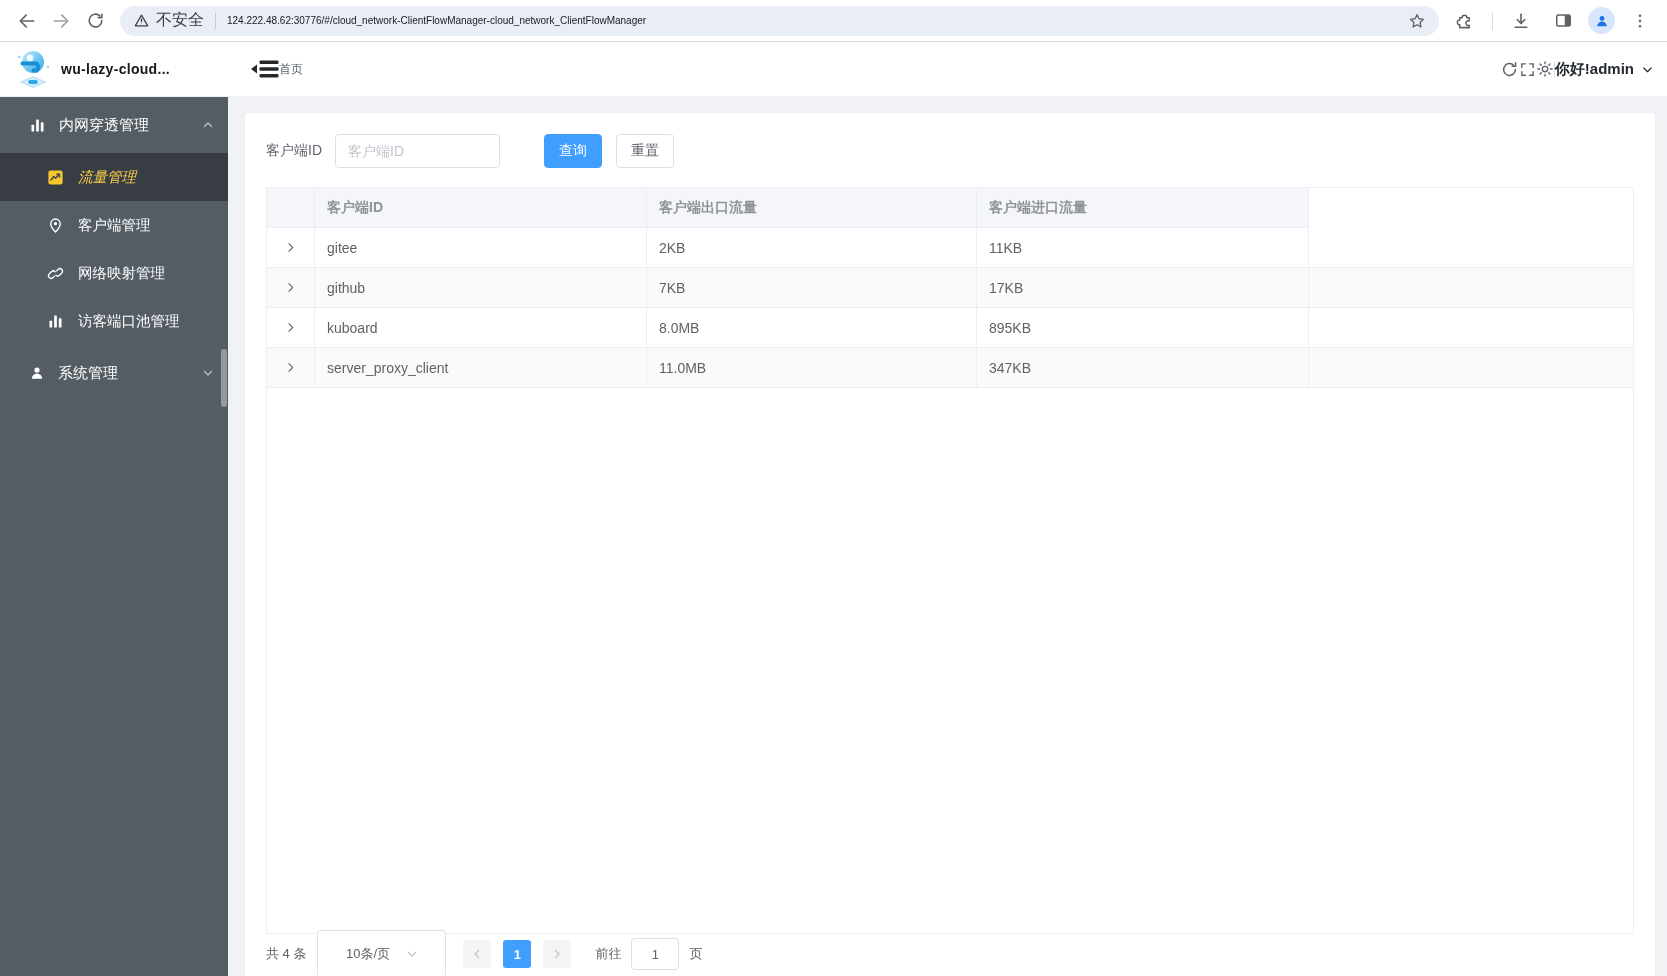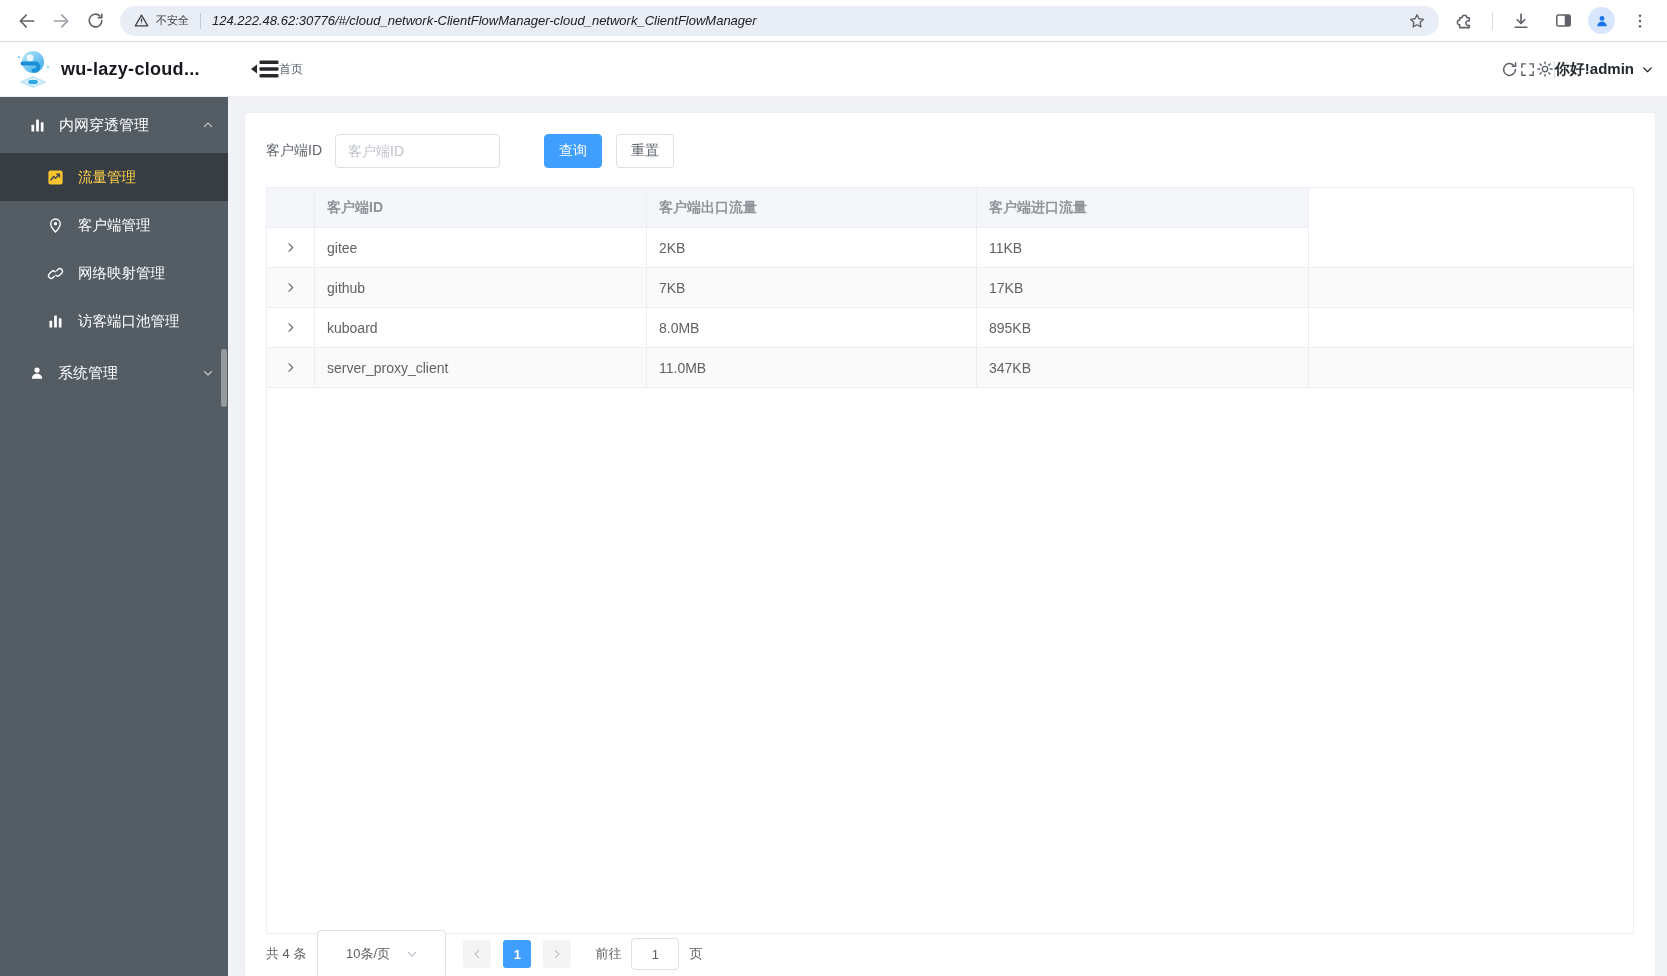--- a/index.html
+++ b/index.html
@@ -8,51 +8,51 @@
   svg { display:block; }
 
   
   #chrome { position:absolute; top:0; left:0; width:100%; height:42px; background:#fff;
             border-bottom:1px solid #d8dade; display:flex; align-items:center; padding:0 10px; }
   .chrome-btn { width:34px; height:34px; border-radius:17px; display:flex; align-items:center;
                 justify-content:center; color:#5f6368; flex:none; }
   .chrome-btn.dim { color:#9aa0a6; }
   .omnibox { flex:1; min-width:0; height:30px; background:#e9edf5; border-radius:15px; margin:0 8px;
              display:flex; align-items:center; padding:0 8px 0 14px; }
-  .omni-chip { display:flex; align-items:center; gap:7px; color:#3c4043; font-size:11px; flex:none; }
+  .omni-chip { display:flex; align-items:center; gap:7px; color:#3c4043; font-size:16px; flex:none; }
   .omni-sep { width:1px; height:16px; background:#c4cad4; margin:0 11px; flex:none; }
-  .omni-url { flex:1; min-width:0; font-size:13px; color:#202124; white-space:nowrap; overflow:hidden;font-style:italic; }
+  .omni-url { flex:1; min-width:0; font-size:10px; color:#202124; white-space:nowrap; overflow:hidden; }
   .omni-star { width:28px; height:28px; display:flex; align-items:center; justify-content:center;
                color:#5f6368; flex:none; }
   .chrome-right { display:flex; align-items:center; gap:8px; flex:none; }
   .chrome-vsep { width:1px; height:18px; background:#dadce0; margin:0 3px; }
   .avatar-chip { width:27px; height:27px; border-radius:50%; background:#d7e6fd; display:flex;
                  align-items:center; justify-content:center; color:#1a73e8; }
 
   
   #appbar { position:absolute; top:42px; left:0; width:100%; height:55px; background:#fff;
             border-bottom:1px solid #f0f0f0; display:flex; align-items:center; }
   .logo-wrap { width:228px; flex:none; display:flex; align-items:center; padding-left:15px; gap:10px; }
-  .app-title { font-size:18px; font-weight:700; color:#15181c; letter-spacing:.3px; white-space:nowrap; }
+  .app-title { font-size:14px; font-weight:700; color:#15181c; letter-spacing:.3px; white-space:nowrap; }
   .fold-btn { margin-left:22px; color:#26282c; flex:none; }
   .breadcrumb { font-size:12px; color:#576069; }
   .appbar-right { margin-left:auto; display:flex; align-items:center; padding-right:13px; }
   .tool-ic { color:#5c6268; }
   .appbar-vsep { width:1px; height:17px; background:#e1e3e6; }
   .greeting { display:flex; align-items:center; gap:7px; font-size:15px; font-weight:700; color:#24292f; }
 
   
   #sidebar { position:absolute; top:97px; left:0; width:228px; height:879px; background:#545c64; }
   .menu-group-head { height:56px; display:flex; align-items:center; padding:0 14px 0 29px; gap:13px;
                      color:#fff; font-size:15px; cursor:pointer; }
   .menu-group-head .glabel { flex:1; }
   .menu-chev { color:#bcc1c7; }
   .submenu-item { height:48px; display:flex; align-items:center; padding-left:47px; gap:14px;
                   color:#fff; font-size:14.5px; cursor:pointer; }
-  .submenu-item.active { background:#373d43; color:#ffd04b; }
+  .submenu-item.active { background:#373d43; color:#ffd04b;font-style:italic; }
   .sb-thumb { position:absolute; top:252px; right:1px; width:6px; height:58px; border-radius:3px;
               background:rgba(255,255,255,.38); }
 
   
   #main { position:absolute; top:97px; left:228px; right:0; bottom:0; background:#f0f2f5; }
   #card { position:absolute; left:17px; top:16px; right:12px; bottom:0; background:#fff;
           border-radius:4px 4px 0 0; box-shadow:0 0 6px rgba(0,0,0,.03); padding:0 21px; }
 
   .filter-row { display:flex; align-items:center; height:34px; margin-top:21px; }
   .filter-label { font-size:14px; color:#5f646b; margin-right:13px; }

